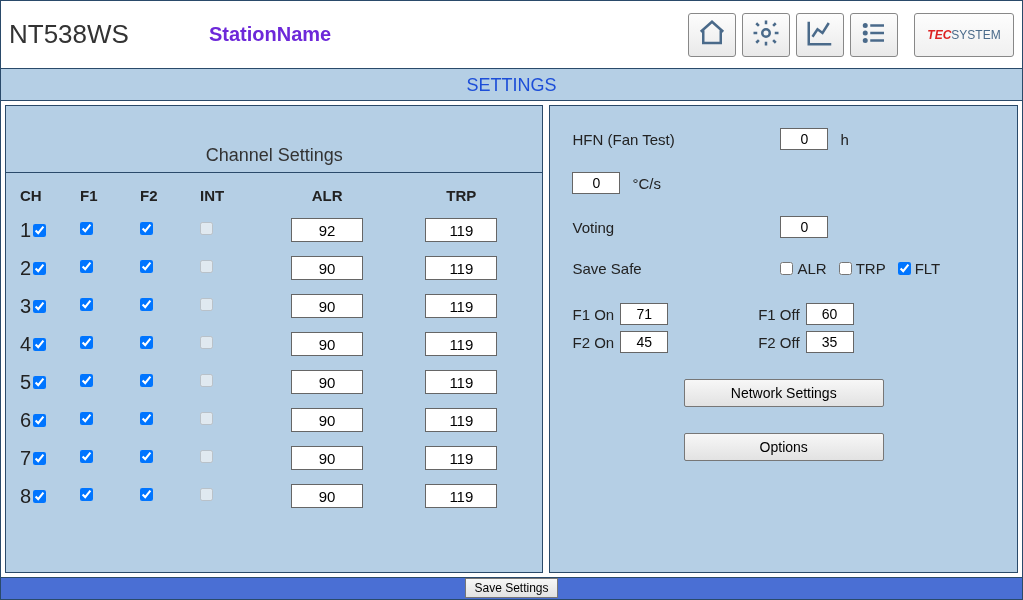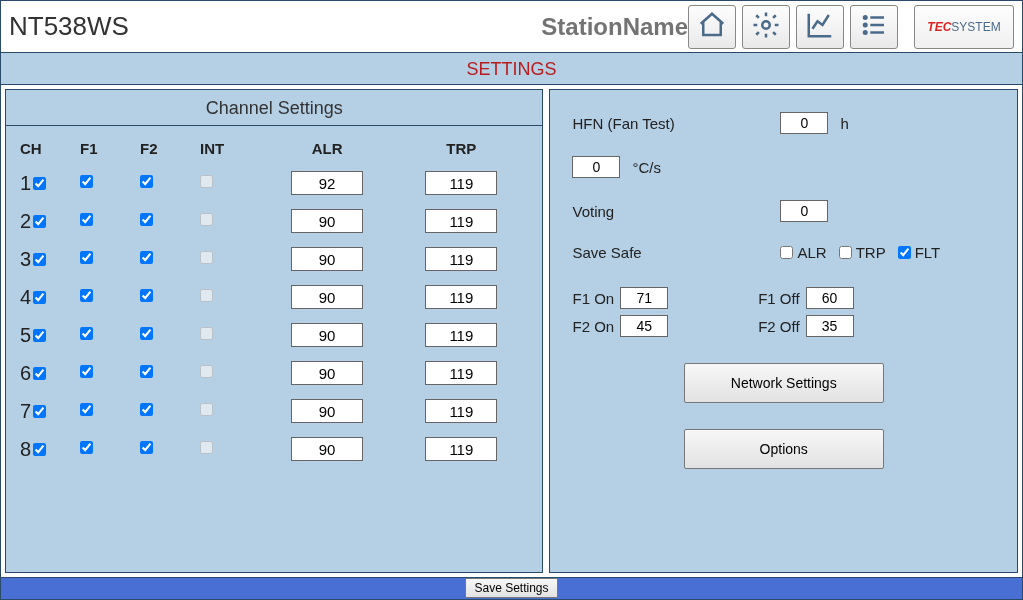--- a/index.html
+++ b/index.html
@@ -13,39 +13,39 @@
   .window {
     width: 100%;
     height: 100%;
     display: flex;
     flex-direction: column;
     border: 1px solid #2a4a6a;
   }
 
   
   .header {
-    height: 52px;
+    height: 68px;
     background: #fff;
     border-bottom: 1px solid #2a4a6a;
     display: flex;
     align-items: center;
     padding: 0 8px;
   }
   .device-name {
     font-size: 26px;
     color: #333;
     font-weight: 400;
     width: 240px;
   }
   .station-name {
     flex: 1;
-    text-align: right;
-    font-size: 24px;
+    text-align: left;
+    font-size: 20px;
     font-weight: bold;
-    color: #737373;
+    color: #6d28d9;
     margin-left: -40px;
   }
   .toolbar {
     display: flex;
     gap: 6px;
     align-items: center;
   }
   .icon-btn {
     width: 48px;
     height: 44px;
@@ -77,21 +77,21 @@
   .logo span.sys { color:#4a6a8a; font-style: normal; font-weight: normal; }
 
   
   .title-bar {
     height: 32px;
     background: #b5cfe5;
     border-bottom: 1px solid #2a4a6a;
     text-align: center;
     line-height: 32px;
     font-size: 18px;
-    color: #b91c1c;
+    color: #1d4ed8;
   }
 
   
   .main {
     flex: 1;
     display: flex;
     gap: 6px;
     padding: 4px;
     background: #fff;
   }
@@ -103,20 +103,21 @@
   }
   .panel-left { flex: 1.15; }
   .panel-right { flex: 1; }
   .panel-title {
     text-align: center;
     font-size: 18px;
     color: #333;
     padding: 8px 0 6px 0;
     border-bottom: 1px solid #2a4a6a;
     background: #b5cfe5;
+    margin-top: 31px;
   }
   .panel-body {
     flex: 1;
     padding: 14px 14px 6px 14px;
   }
 
   
   .ch-table { width: 100%; display: grid; grid-template-columns: 60px 60px 60px 60px 1fr 1fr; align-items: center; row-gap: 14px; }
   .ch-head { font-weight: bold; font-size: 15px; color: #222; text-align: left; }
   .ch-head.center { text-align: center; }
@@ -142,21 +143,21 @@
   .row .label { width: 200px; }
   .row .small-input { width: 48px; height: 22px; border:1px solid #666; background:#fff; text-align:center; font-size:14px; font-family:inherit; }
   .row .unit { margin-left: 4px; }
   .fs-group { display:flex; align-items:center; gap:4px; }
   .fs-group label { margin-right: 8px; }
   .fan-row { display:flex; gap: 90px; margin-bottom:6px;}
   .fan-pair { display:flex; align-items:center; gap:6px; }
   .fan-pair .small-input { width:48px; height:22px; border:1px solid #666; text-align:center; font-size:14px; font-family:inherit;}
   .btn {
     width: 200px;
-    height: 40px;
+    height: 28px;
     border: 1px solid #777;
     border-radius: 2px;
     background: linear-gradient(#f7f7f7,#e2e2e2);
     font-size: 14px;
     font-family: inherit;
     cursor: pointer;
     display: block;
     margin: 26px auto 0 auto;
   }
 

